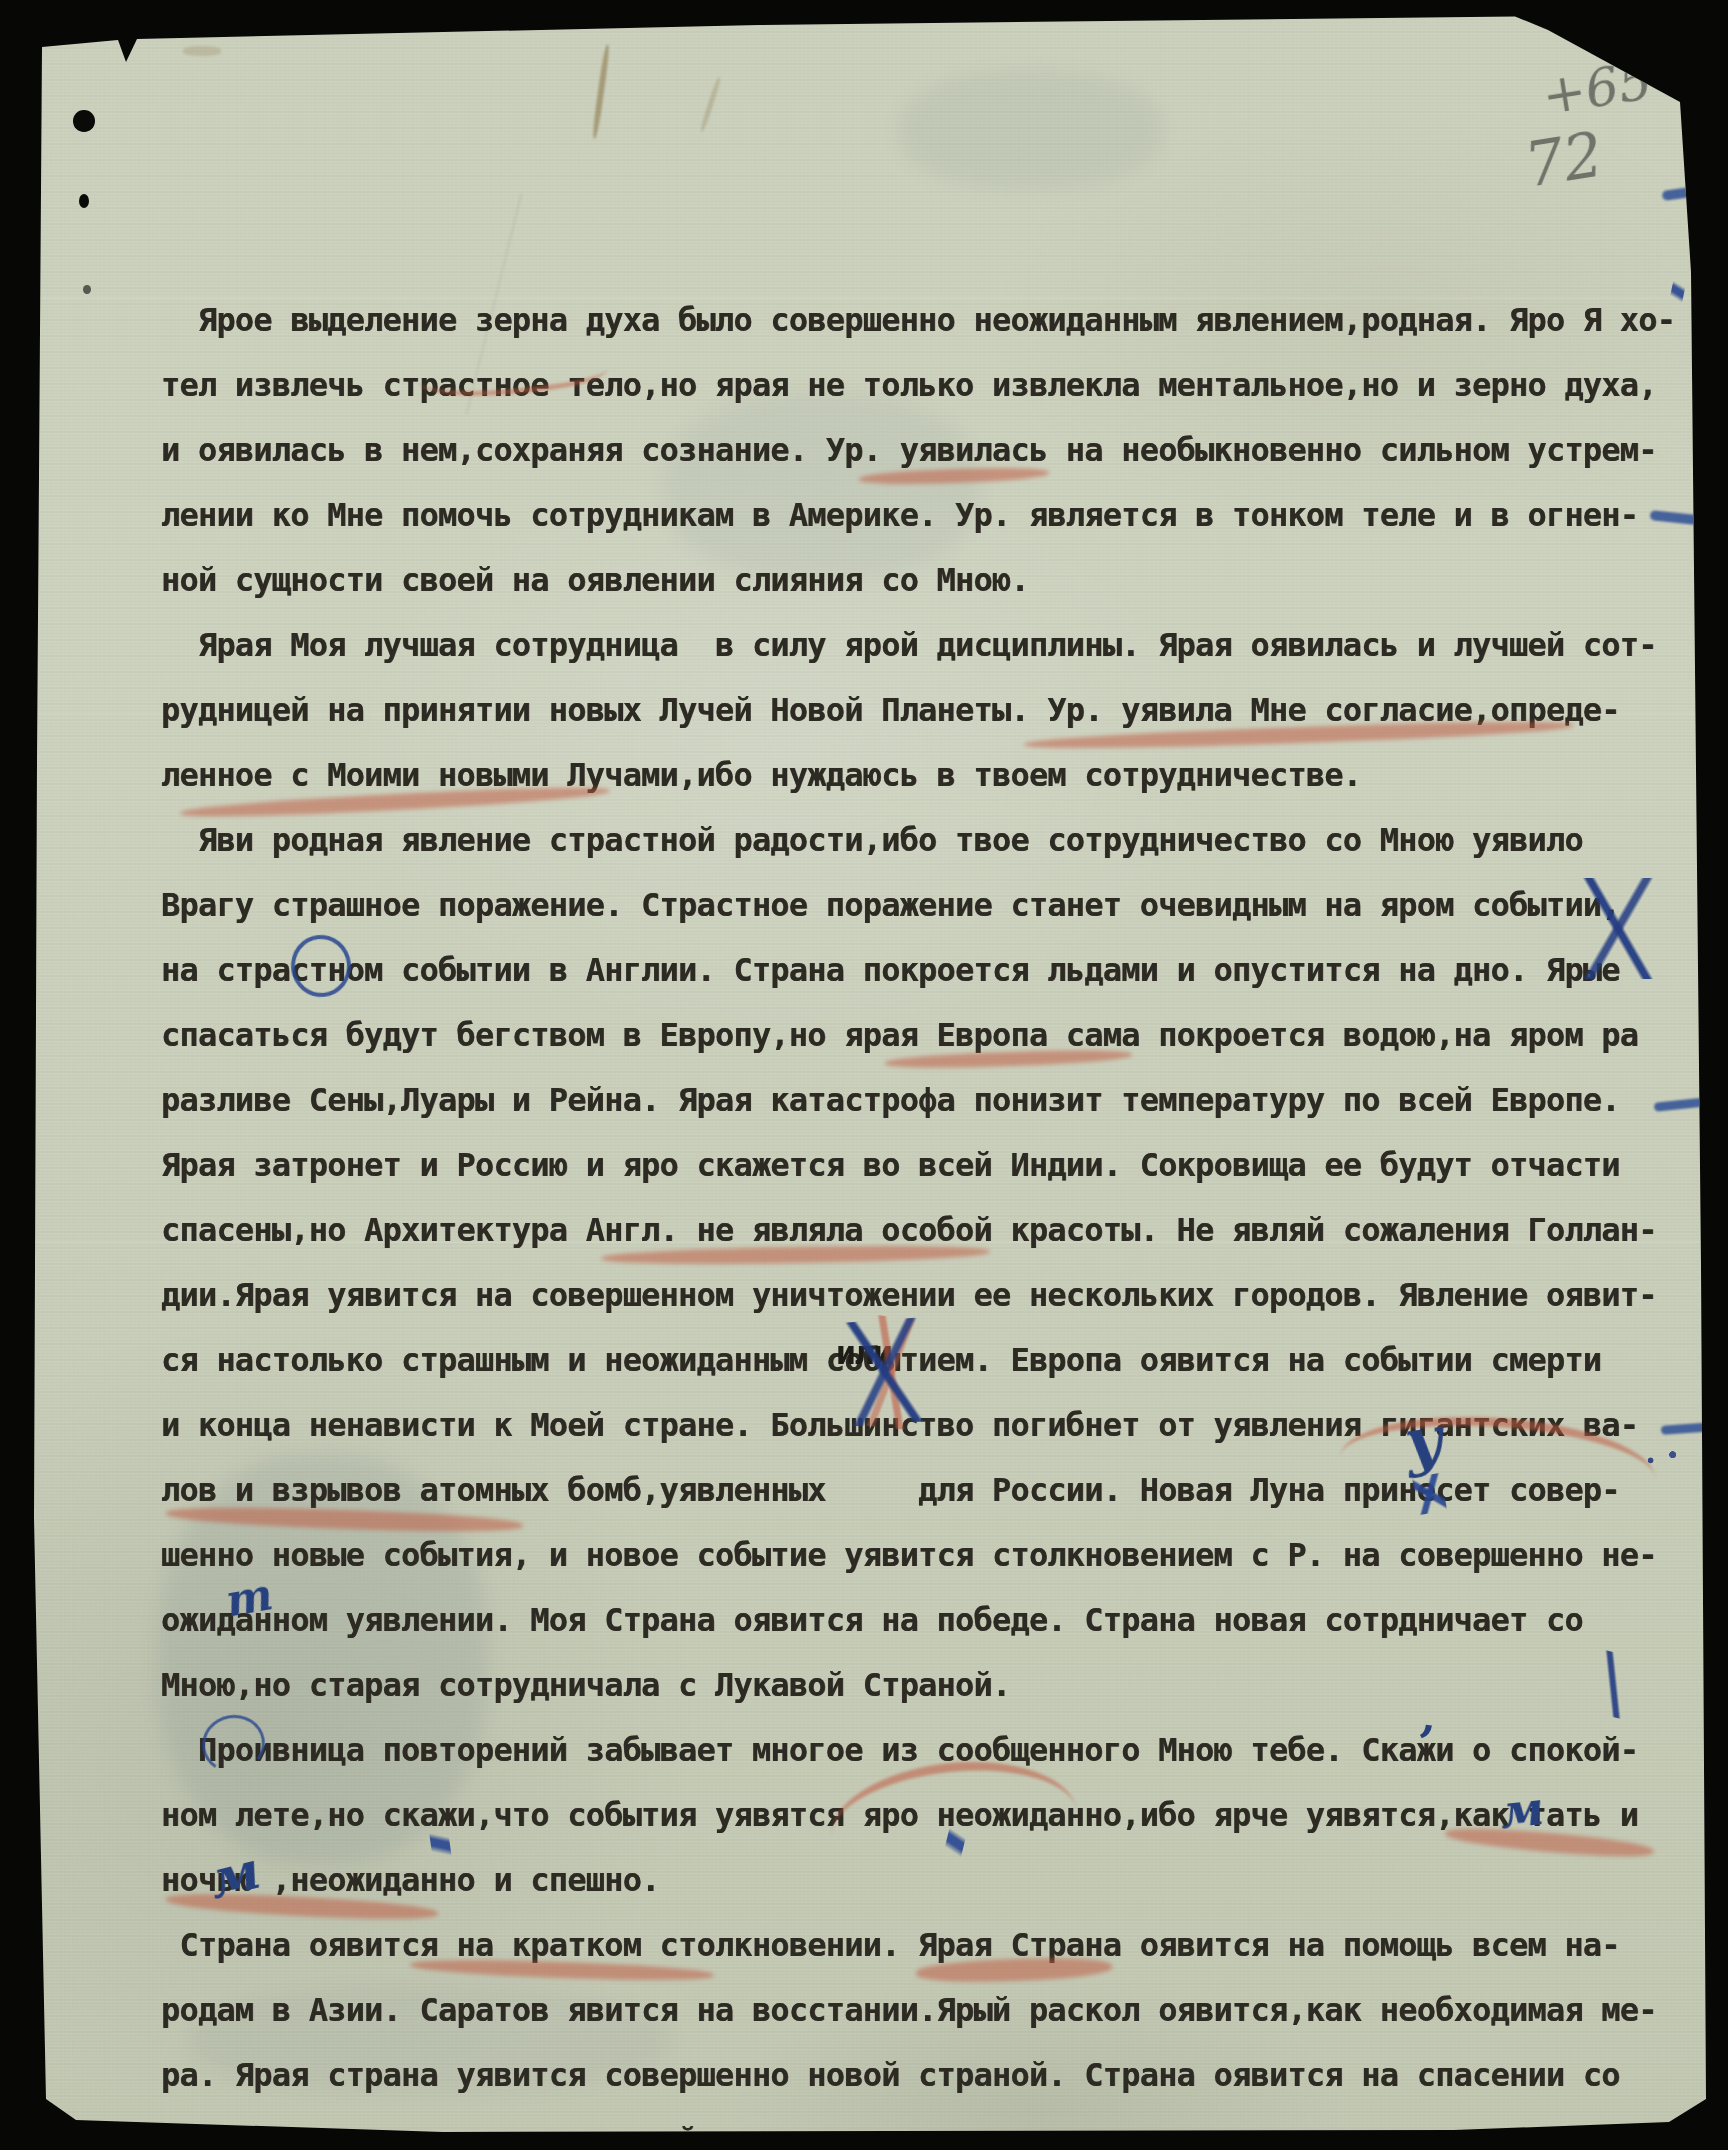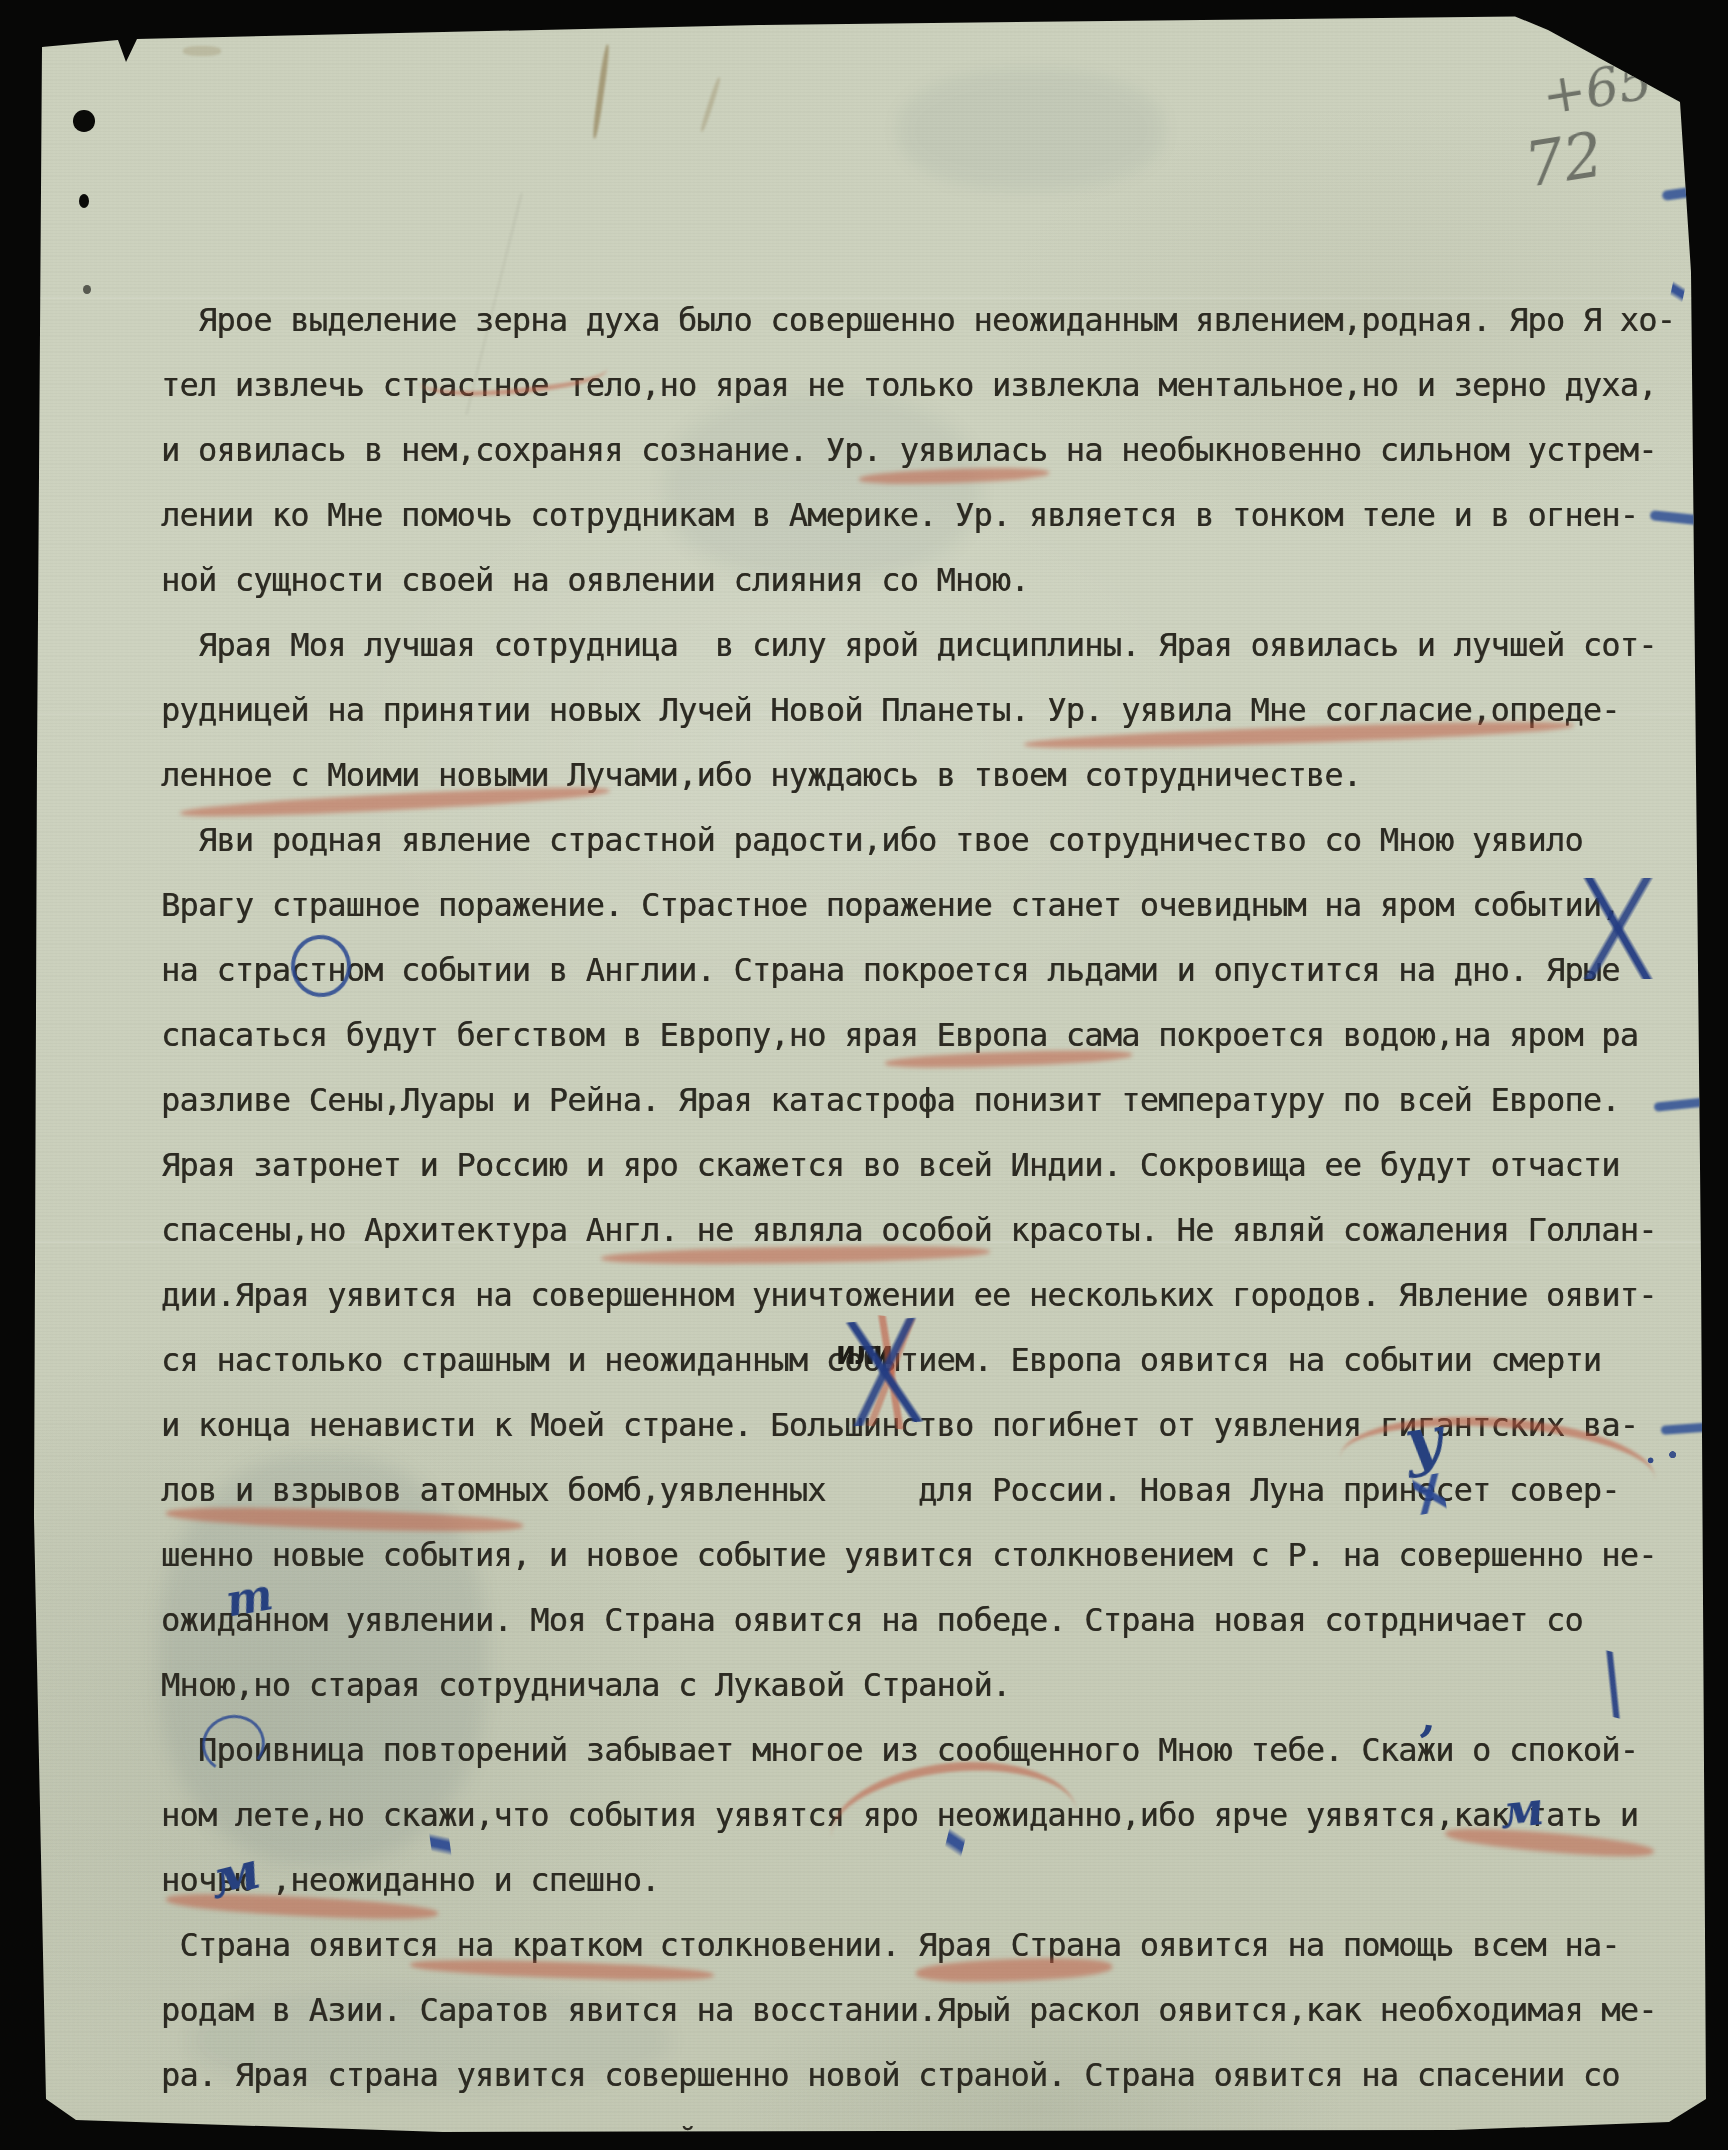--- a/index.html
+++ b/index.html
@@ -28,21 +28,21 @@
   .streak{position:absolute;left:0;width:100%;height:1.9px;background:rgba(255,255,255,.10);filter:blur(0.6px);}
   .stain{position:absolute;background:rgba(120,90,40,.45);filter:blur(0.9px);border-radius:40%;}
   .hole{position:absolute;background:#0a0a08;border-radius:50%;filter:blur(0.6px);}
   .ghost{position:absolute;border-radius:45%;filter:blur(8.9px);background:rgba(75,95,105,.10);}
   .textblock{
     position:absolute;left:161px;top:158px;width:1556px;
     font-size:32px;line-height:65px;letter-spacing:-0.8px;
     color:#2c2a22;white-space:pre;
     text-shadow:0.4px 0.4px 0.4px rgba(44,42,34,.55), -0.2px 0 0.3px rgba(44,42,34,.3);
   }
-  .line{height:65px;}
+  .line{height:65px;font-weight:bold;}
   .annlayer{position:absolute;inset:0;pointer-events:none;}
   .ann{position:absolute;}
   .red-underline{background:#bf5a42;opacity:.52;border-radius:45%;filter:blur(1.9px);}
   .red-arc{border-top:9.5px solid rgba(191,90,66,.55);border-radius:50%/90% 90% 0 0;filter:blur(1.6px);}
   .red-scribble{border-bottom:5.7px solid rgba(191,90,66,.5);border-radius:30% 70% 40% 60%;filter:blur(1.6px);}
   .red-strokes{background:
       linear-gradient(75deg,transparent 44%,rgba(191,90,66,.6) 47%,rgba(191,90,66,.6) 51%,transparent 54%),
       linear-gradient(105deg,transparent 44%,rgba(191,90,66,.5) 47%,rgba(191,90,66,.5) 51%,transparent 54%);
       filter:blur(0.6px);}
   .blue-dash{background:#2e4f95;opacity:.85;border-radius:5px;filter:blur(0.9px);}

